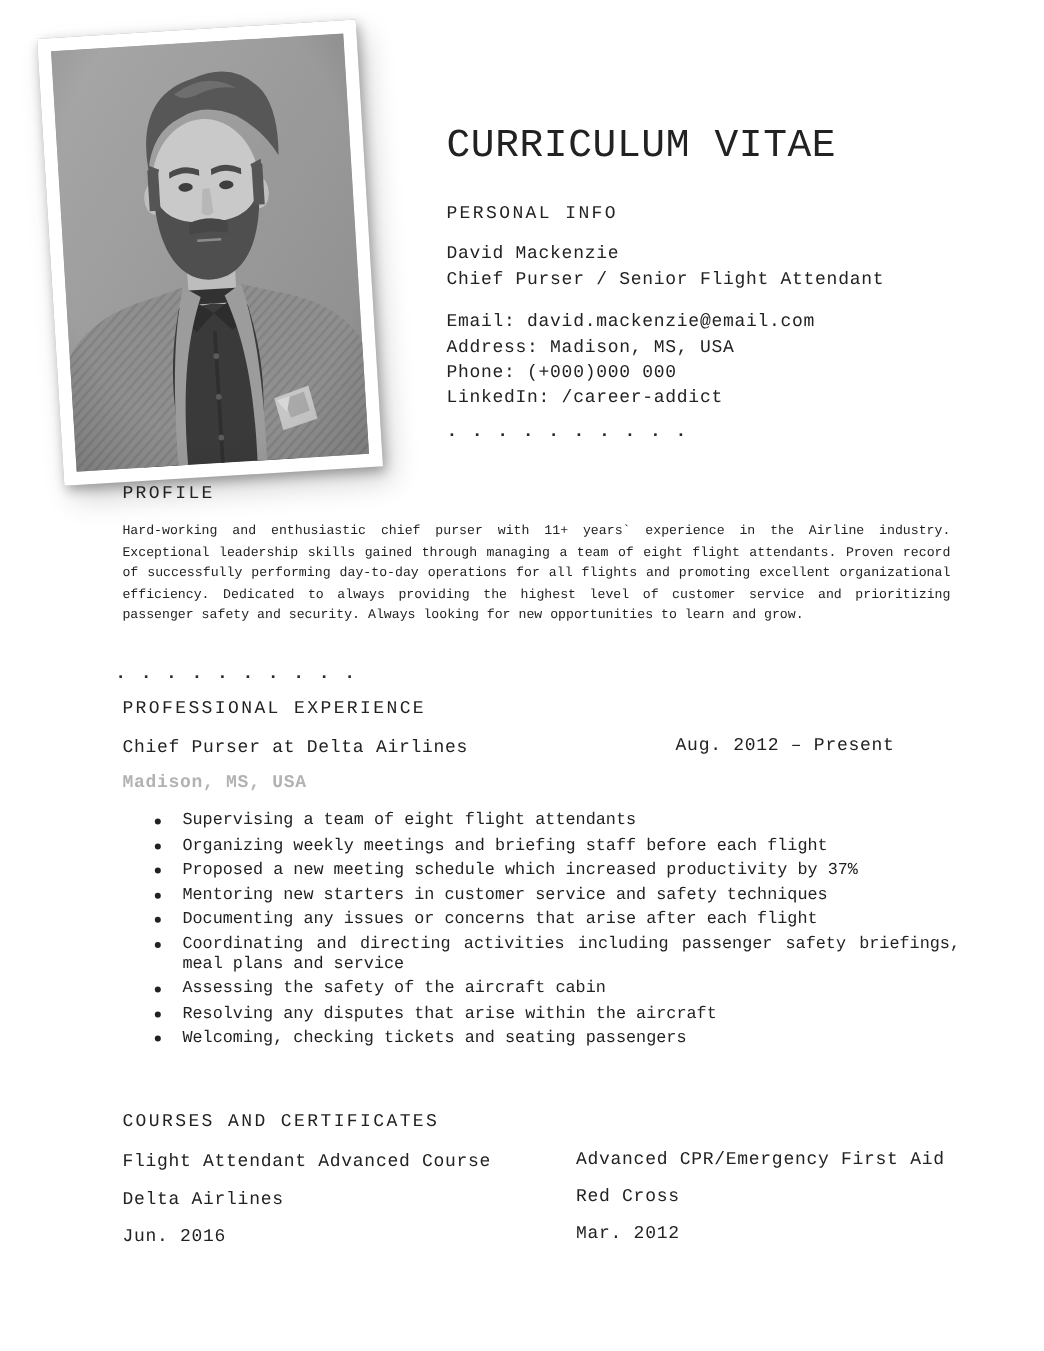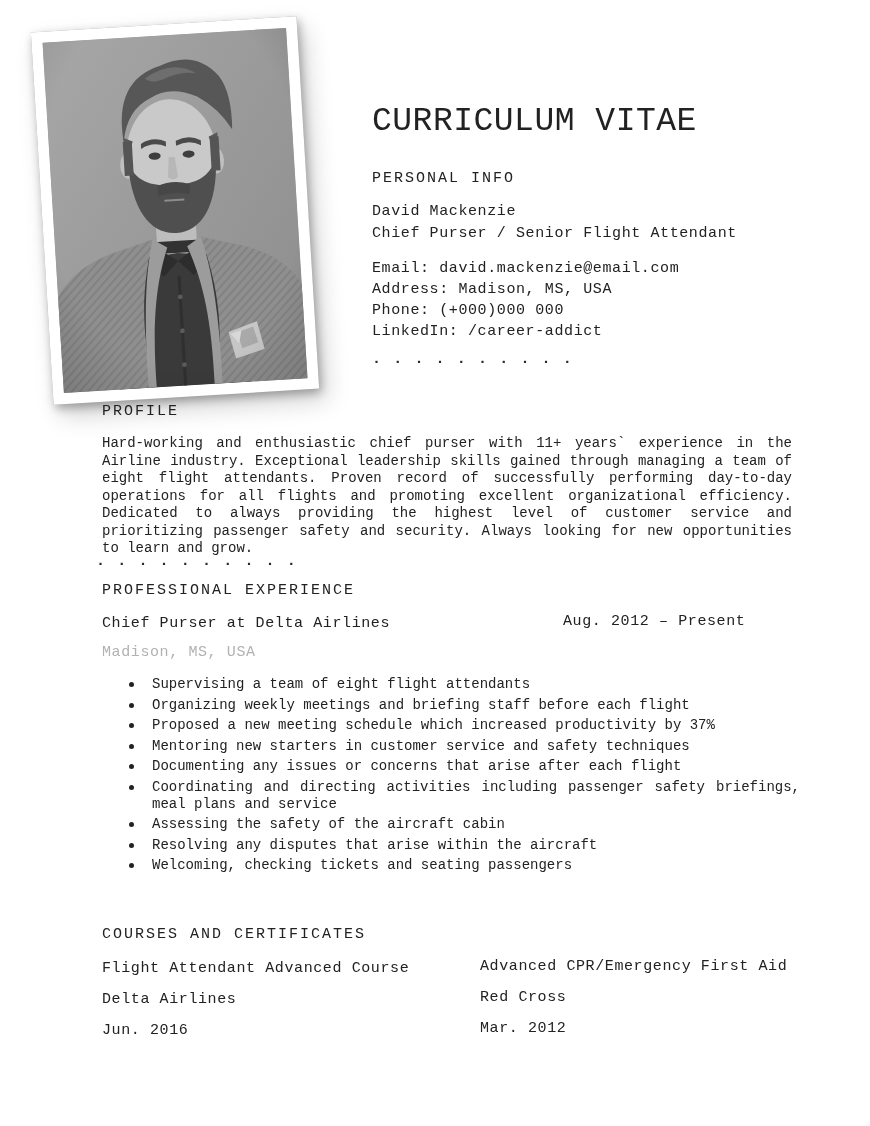--- a/index.html
+++ b/index.html
@@ -6,21 +6,21 @@
   .page{
     position:relative;width:870px;height:1108px;background:#ffffff;overflow:hidden;
     font-family:"Liberation Mono","DejaVu Sans Mono",monospace;color:#222222;
   }
   .abs{position:absolute;}
   .title{font-size:33px;letter-spacing:.5px;line-height:1;font-weight:400;white-space:nowrap;}
   .section-heading{font-size:15px;letter-spacing:2px;line-height:1;white-space:nowrap;}
   .row15{font-size:15px;letter-spacing:.6px;line-height:1;white-space:nowrap;}
   .contact{font-size:15px;letter-spacing:.6px;line-height:21px;white-space:nowrap;}
   .dots{font-size:15px;letter-spacing:1.6px;font-weight:700;line-height:1;white-space:nowrap;color:#2a2a2a;}
-  .para{font-size:14px;line-height:17.5px;text-align:justify;width:690px;}
+  .para{font-size:11px;line-height:17.5px;text-align:justify;width:690px;}
   .muted{color:#b2b2b2;}
   ul.bullets{list-style:none;margin:0;padding:0;width:698px;}
   ul.bullets li{
     position:relative;padding-left:50px;font-size:14px;line-height:17px;
     margin-bottom:3.5px;text-align:justify;
   }
   ul.bullets li::before{
     content:"";position:absolute;left:27px;top:6px;width:5px;height:5px;border-radius:50%;background:#222;
   }
   .courses-row{position:absolute;left:0;width:698px;}
@@ -124,21 +124,21 @@
 
   <div class="abs dots" style="left:96px;top:554px;">. . . . . . . . . .</div>
 
   <div class="abs section-heading" style="left:102px;top:583px;">PROFESSIONAL EXPERIENCE</div>
 
   <div class="abs" style="left:102px;top:614px;width:698px;">
     <span class="row15">Chief Purser at Delta Airlines</span>
     <span class="row15 abs" style="left:461px;top:0;">Aug. 2012 – Present</span>
   </div>
 
-  <div class="abs row15 muted" style="left:102px;top:645px;">Madison, MS, USA</div>
+  <div class="abs row15 muted" style="left:102px;top:645px;font-weight:bold;">Madison, MS, USA</div>
 
   <ul class="abs bullets" style="left:102px;top:676px;">
     <li>Supervising a team of eight flight attendants</li>
     <li>Organizing weekly meetings and briefing staff before each flight</li>
     <li>Proposed a new meeting schedule which increased productivity by 37%</li>
     <li>Mentoring new starters in customer service and safety techniques</li>
     <li>Documenting any issues or concerns that arise after each flight</li>
     <li>Coordinating and directing activities including passenger safety briefings, meal plans and service</li>
     <li>Assessing the safety of the aircraft cabin</li>
     <li>Resolving any disputes that arise within the aircraft</li>

